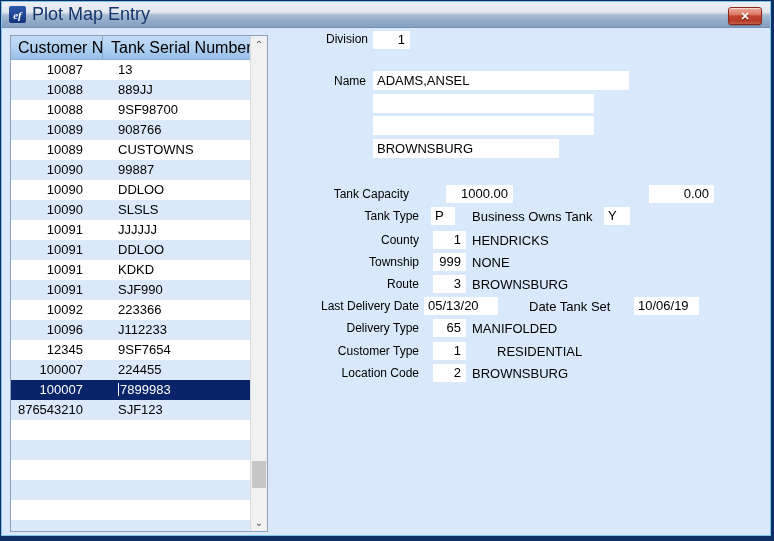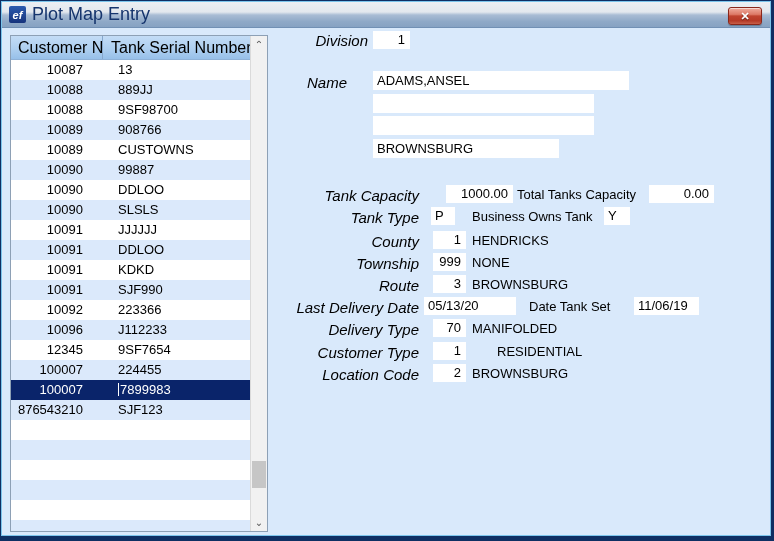--- a/index.html
+++ b/index.html
@@ -20,21 +20,21 @@
     position:absolute; left:0; top:0; right:0; height:26px;
     background:linear-gradient(to bottom,#ECEFF3 0%,#E3E8EE 40%,#A9BCD4 52%,#8FA9C7 78%,#87A2C2 100%);
     border-bottom:1px solid #7190B4;
     display:flex; align-items:center; padding-left:7px;
   }
   .app-icon {
     width:17px; height:17px; border-radius:2px;
     background:linear-gradient(to bottom,#2C5BAE,#16337C);
     color:#fff; font-size:11px; font-weight:bold; font-style:italic;
     display:flex; align-items:center; justify-content:center;
-    margin-right:6px; flex:0 0 auto;
+    margin-right:6px; flex:0 0 auto;font-family:Liberation Serif, serif;
   }
   .title-text { font-size:18px; color:#16356D; }
   .close-btn {
     position:absolute; top:5px; right:8px; width:34px; height:18px;
     border:1px solid #8A271A; border-radius:3px;
     background:linear-gradient(to bottom,#F0AC9E 0%,#DD7A67 40%,#C04430 50%,#B63A27 80%,#C7604A 100%);
     color:#fff; font-size:11px; font-weight:bold; line-height:16px; text-align:center;
     box-shadow:inset 0 1px 0 rgba(255,255,255,.55), 0 1px 1px rgba(0,0,0,.25);
     text-shadow:0 1px 1px rgba(0,0,0,.5);
     cursor:pointer;
@@ -69,57 +69,57 @@
     position:absolute; right:0; top:0; bottom:0; width:17px;
     background:#F1F1F1; border-left:1px solid #DADADA;
   }
   .sb-arrow { position:absolute; left:0; width:16px; height:17px; color:#555;
               font-size:10px; line-height:17px; text-align:center; cursor:pointer; }
   .sb-up { top:0; }
   .sb-down { bottom:0; }
   .sb-thumb { position:absolute; left:1px; top:425px; width:14px; height:27px; background:#C6C6C6; cursor:pointer; }
 
   
-  .flabel { position:absolute; font-size:15px; color:#000; text-align:right; white-space:nowrap;font-style:italic; }
+  .flabel { position:absolute; font-size:12px; color:#000; text-align:right; white-space:nowrap; }
   .ftext  { position:absolute; font-size:13px; color:#000; white-space:nowrap; }
   .fbox   { position:absolute; background:#fff; font-size:13px; color:#000; height:18px;
             line-height:18px; white-space:nowrap; overflow:hidden; }
   .num { text-align:right; padding-right:5px; }
   .txt { text-align:left; padding-left:4px; }
 
   
   .lbl-division { left:280px; top:4px;  width:86px; }
   .box-division { left:371px; top:3px;  width:37px; }
   .txt-company  { left:411px; top:4px; }
   
-  .lbl-name  { left:264px; top:46px; width:81px; }
+  .lbl-name  { left:283px; top:46px; width:81px; }
   .box-name1 { left:371px; top:43px;  width:256px; height:19px; line-height:19px; }
   .box-name2 { left:371px; top:66px;  width:221px; height:19px; line-height:19px; }
   .box-name3 { left:371px; top:88px;  width:221px; height:19px; line-height:19px; }
   .box-city  { left:371px; top:111px; width:186px; height:19px; line-height:19px; }
   
-  .lbl-tankcap   { left:280px; top:159px; width:137px; }
+  .lbl-tankcap   { left:270px; top:159px; width:137px; }
   .box-tankcap   { left:429px; top:157px; width:67px;margin-left:15px; }
   .lbl-totalcap  { left:515px; top:159px; text-align:left; }
   .box-totalcap  { left:647px; top:157px; width:65px; }
   .lbl-tanktype  { left:280px; top:181px; width:137px; }
   .box-tanktype  { left:429px; top:179px; width:24px; }
   .lbl-bustank   { left:470px; top:181px; text-align:left; }
   .box-bustank   { left:602px; top:179px; width:26px; }
   .lbl-county    { left:280px; top:205px; width:137px; }
   .box-county    { left:431px; top:203px; width:33px; }
   .txt-county    { left:470px; top:205px; }
   .lbl-township  { left:280px; top:227px; width:137px; }
   .box-township  { left:431px; top:225px; width:33px; }
   .txt-township  { left:470px; top:227px; }
   .lbl-route     { left:280px; top:249px; width:137px; }
   .box-route     { left:431px; top:247px; width:33px; }
   .txt-route     { left:470px; top:249px; }
   .lbl-lastdel   { left:280px; top:271px; width:137px; }
-  .box-lastdel   { left:422px; top:269px; width:92px; }
+  .box-lastdel   { left:422px; top:269px; width:74px; }
   .lbl-dateset   { left:527px; top:271px; text-align:right; }
   .box-dateset   { left:632px; top:269px; width:65px; }
   .lbl-deltype   { left:280px; top:293px; width:137px; }
   .box-deltype   { left:431px; top:291px; width:33px; }
   .txt-deltype   { left:470px; top:293px;text-align:right; }
   .lbl-custtype  { left:280px; top:316px; width:137px; }
   .box-custtype  { left:431px; top:314px; width:33px; }
   .txt-custtype  { left:495px; top:316px; }
   .lbl-loccode   { left:280px; top:338px; width:137px; }
   .box-loccode   { left:431px; top:336px; width:33px; }
@@ -273,21 +273,20 @@
       <div class="fbox num box-division">1</div>
 
       <div class="flabel lbl-name">Name</div>
       <div class="fbox txt box-name1">ADAMS,ANSEL</div>
       <div class="fbox txt box-name2"></div>
       <div class="fbox txt box-name3"></div>
       <div class="fbox txt box-city">BROWNSBURG</div>
 
       <div class="flabel lbl-tankcap">Tank Capacity</div>
       <div class="fbox num box-tankcap">1000.00</div>
-      <div class="ftext lbl-totalcap">Total Tanks Capacity</div>
       <div class="fbox num box-totalcap">0.00</div>
 
       <div class="flabel lbl-tanktype">Tank Type</div>
       <div class="fbox txt box-tanktype">P</div>
       <div class="ftext lbl-bustank">Business Owns Tank</div>
       <div class="fbox txt box-bustank">Y</div>
 
       <div class="flabel lbl-county">County</div>
       <div class="fbox num box-county">1</div>
       <div class="ftext txt-county">HENDRICKS</div>
@@ -296,24 +295,24 @@
       <div class="fbox num box-township">999</div>
       <div class="ftext txt-township">NONE</div>
 
       <div class="flabel lbl-route">Route</div>
       <div class="fbox num box-route">3</div>
       <div class="ftext txt-route">BROWNSBURG</div>
 
       <div class="flabel lbl-lastdel">Last Delivery Date</div>
       <div class="fbox txt box-lastdel">05/13/20</div>
       <div class="ftext lbl-dateset">Date Tank Set</div>
-      <div class="fbox txt box-dateset">11/06/19</div>
+      <div class="fbox txt box-dateset">10/06/19</div>
 
       <div class="flabel lbl-deltype">Delivery Type</div>
-      <div class="fbox num box-deltype">70</div>
+      <div class="fbox num box-deltype">65</div>
       <div class="ftext txt-deltype">MANIFOLDED</div>
 
       <div class="flabel lbl-custtype">Customer Type</div>
       <div class="fbox num box-custtype">1</div>
       <div class="ftext txt-custtype">RESIDENTIAL</div>
 
       <div class="flabel lbl-loccode">Location Code</div>
       <div class="fbox num box-loccode">2</div>
       <div class="ftext txt-loccode">BROWNSBURG</div>
 

